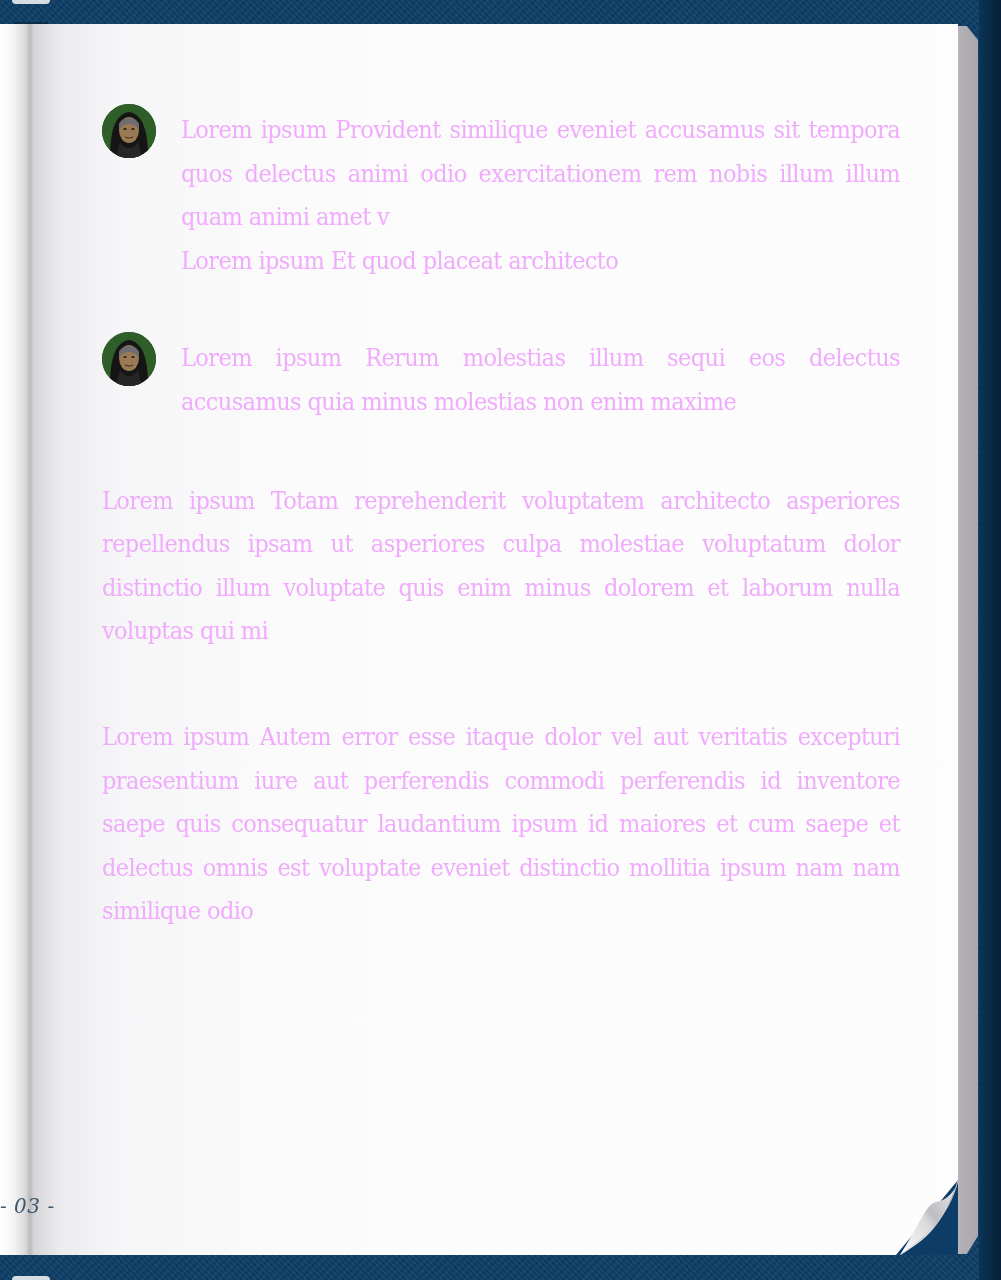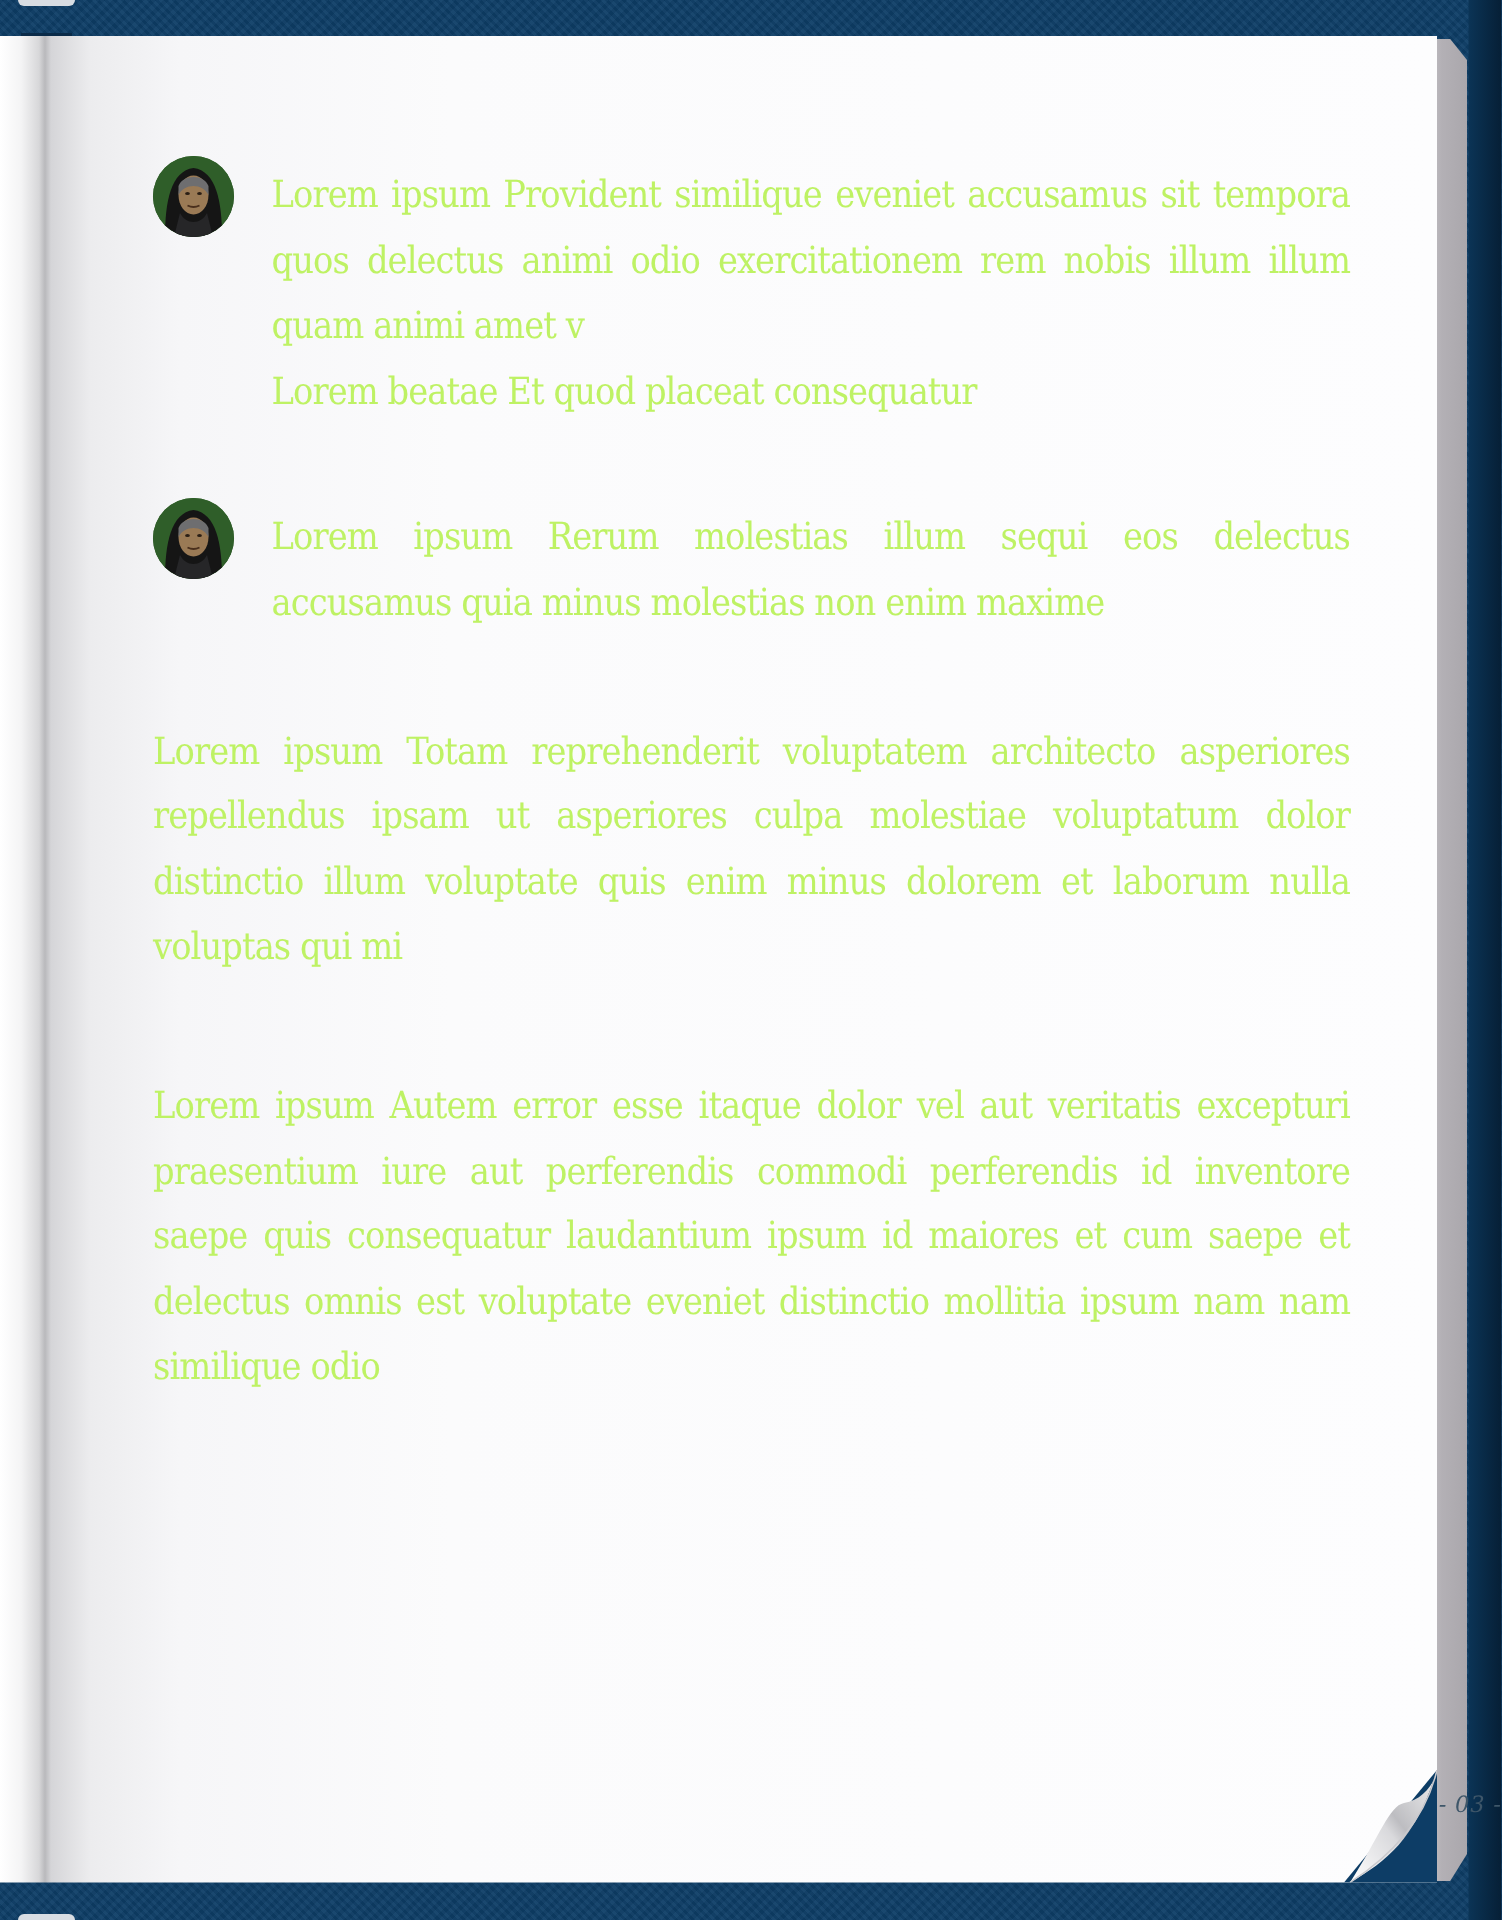--- a/index.html
+++ b/index.html
@@ -60,21 +60,21 @@
   }
   .corner-curl {
     position: absolute;
     left: 896px; top: 1180px;
     width: 62px; height: 75px;
   }
   .content {
     position: absolute;
     left: 102px; top: 108px;
     width: 798px;
-    color: #bef264;
+    color: #f0abfc;
     font-size: 25px;
     line-height: 43.6px;
     letter-spacing: -0.6px;
     font-stretch: condensed;
   }
   .block {
     position: relative;
     text-align: justify;
   }
   .block p {
@@ -92,23 +92,23 @@
     width: 54px; height: 54px;
     border-radius: 50%;
     overflow: hidden;
     background: radial-gradient(circle at 50% 30%, #3c7a33 0%, #2b5a25 60%, #1d3d18 100%);
   }
   .avatar svg { display:block; }
   .page-number {
     position: absolute;
     left: 0; width: 1001px;
     top: 1194px;
-    text-align: right;
+    text-align: left;
     font-style: italic;
-    font-size: 15px;
+    font-size: 20px;
     color: #3e5669;
     letter-spacing: 0.5px;
   }
 </style>
 </head>
 <body>
 
 <div>
   <div class="tab-top"></div>
   <div class="tab-bottom"></div>
@@ -146,21 +146,21 @@
           <path d="M8 54 C8 30 12 10 27 8 C42 10 46 30 46 54 Z" fill="#151515"></path>
           <ellipse cx="27" cy="26" rx="10" ry="13" fill="#9a7a55"></ellipse>
           <path d="M17 20 C20 12 34 12 37 20 L37 26 C33 18 21 18 17 26 Z" fill="#6e6e70"></path>
           <ellipse cx="23" cy="25" rx="1.6" ry="1" fill="#2a1e14"></ellipse>
           <ellipse cx="31" cy="25" rx="1.6" ry="1" fill="#2a1e14"></ellipse>
           <path d="M23 33 Q27 35 31 33" stroke="#4a2f1c" stroke-width="1.2" fill="none"></path>
           <path d="M18 38 C22 46 32 46 36 38 L40 54 L14 54 Z" fill="#262628"></path>
         </svg>
       </div>
       <p>Lorem ipsum Provident similique eveniet accusamus sit tempora quos delectus animi odio exercitationem rem nobis illum illum quam animi amet v</p>
-      <p>Lorem beatae Et quod placeat consequatur</p>
+      <p>Lorem ipsum Et quod placeat architecto</p>
     </div>
 
     <div class="block dialog" style="margin-bottom:55px;">
       <div class="avatar">
         <svg width="54" height="54" viewBox="0 0 54 54">
           <rect width="54" height="54" fill="#2f5e29"></rect>
           <path d="M8 54 C8 30 12 10 27 8 C42 10 46 30 46 54 Z" fill="#151515"></path>
           <ellipse cx="27" cy="26" rx="10" ry="13" fill="#9a7a55"></ellipse>
           <path d="M17 20 C20 12 34 12 37 20 L37 26 C33 18 21 18 17 26 Z" fill="#6e6e70"></path>
           <ellipse cx="23" cy="25" rx="1.6" ry="1" fill="#2a1e14"></ellipse>

